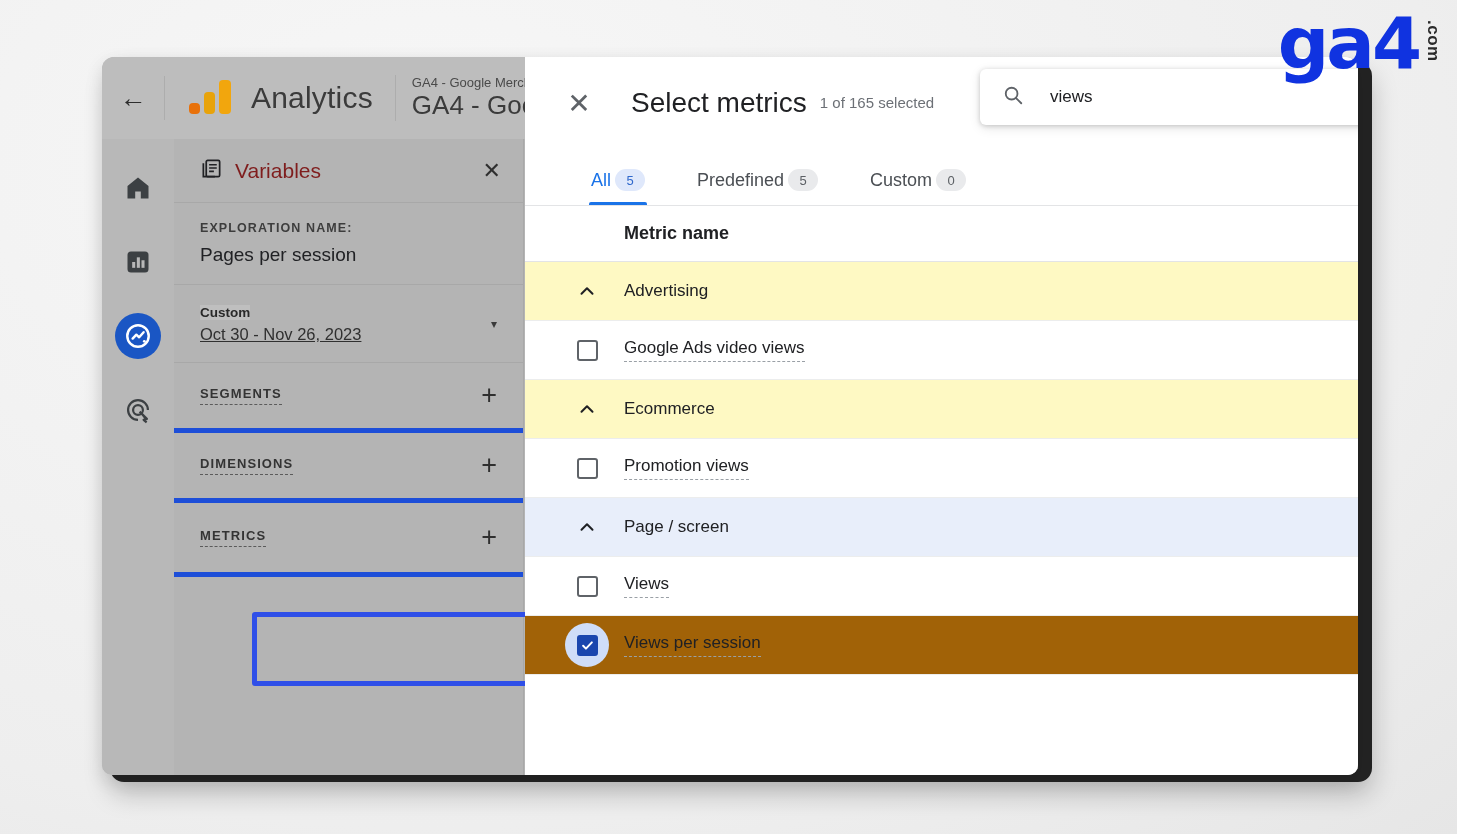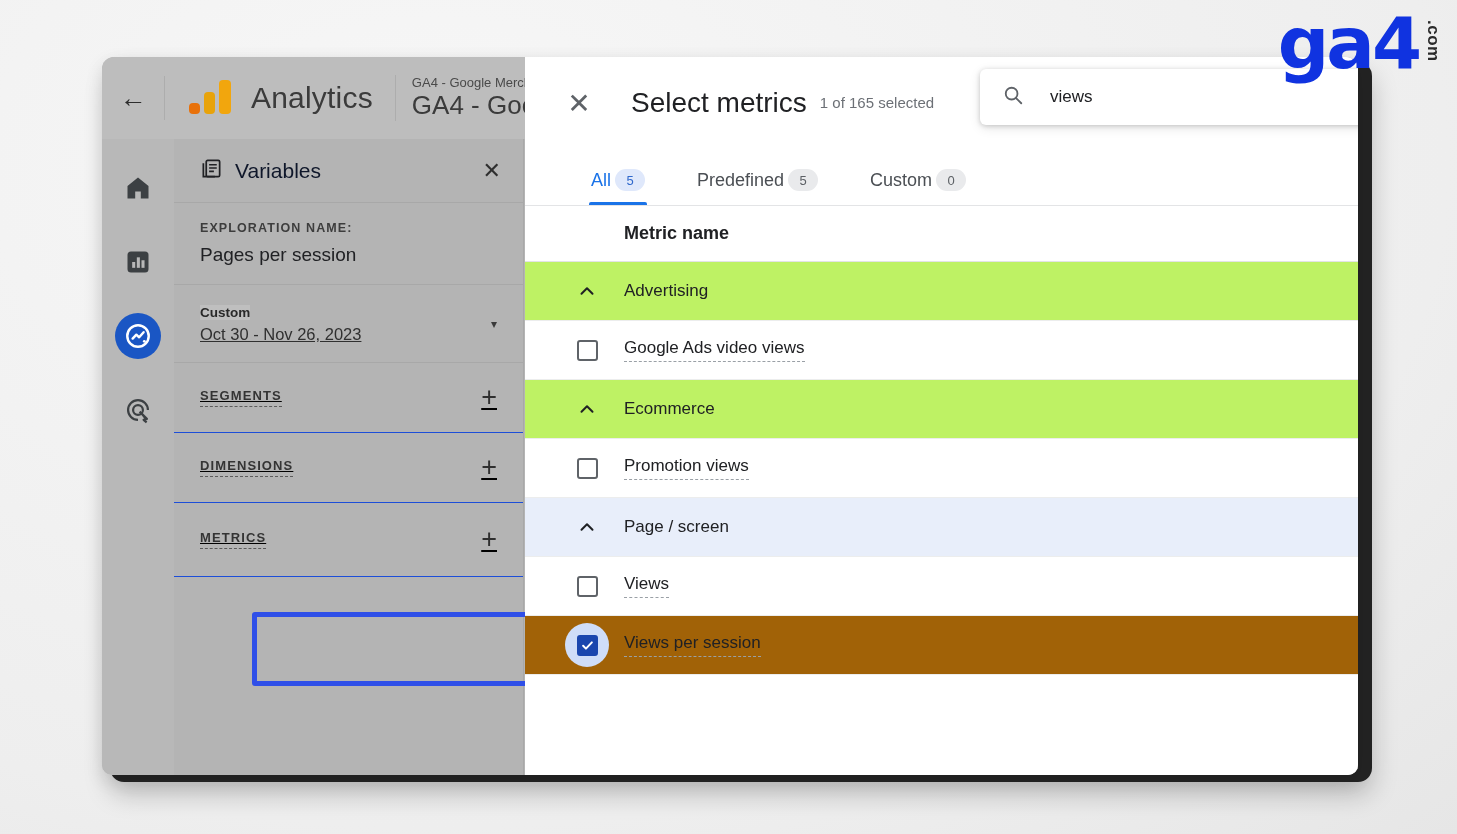--- a/index.html
+++ b/index.html
@@ -76,38 +76,38 @@
 
   #variables-panel {
     position: absolute; left: 72px; top: 82px; bottom: 0; width: 350px;
     background: #b4b4b4;
     border-right: 1px solid #a8a8a8;
   }
   #variables-header {
     height: 64px; display: flex; align-items: center; padding: 0 22px 0 26px;
     border-bottom: 1px solid #a8a8a8;
   }
-  #variables-title { font-size: 21px; color: #0f172a; margin-left: 12px; flex: 1; }
+  #variables-title { font-size: 21px; color: #7f1d1d; margin-left: 12px; flex: 1; }
   #variables-close { font-size: 22px; color: #2f2f2f; }
 
   .var-section { border-bottom: 1px solid #a8a8a8; padding: 18px 26px; }
   #expl-label { font-size: 12.5px; letter-spacing: 1.1px; color: #3d3d3d; font-weight: 700; }
   #expl-value { font-size: 19px; color: #202124; margin-top: 9px; }
 
   #daterange-section {
     border-bottom: 1px solid #a8a8a8; padding: 18px 26px;
     display: flex; align-items: center; justify-content: space-between;
   }
   #daterange-kind { font-size: 13.5px; font-weight: 700; color: #2a2a2a; background: #bfbfbf; display:inline-block; }
   #daterange-value { font-size: 16.5px; color: #303030; margin-top: 4px; text-decoration: underline; }
   #daterange-caret { color: #3a3a3a; font-size: 12px; }
 
   .var-row {
-    border-bottom: 1px solid #1d4ed8; padding: 0 26px;
-    height: 70px; display: flex; align-items: center; justify-content: space-between; text-decoration: underline;
+    border-bottom: 5px solid #1d4ed8; padding: 0 26px;
+    height: 70px; display: flex; align-items: center; justify-content: space-between;
   }
   .var-row-label {
     font-size: 13px; letter-spacing: 1.1px; font-weight: 700; color: #343434;
     border-bottom: 1px dashed #5b5b5b; padding-bottom: 3px;
   }
   .var-plus { font-size: 27px; color: #2f2f2f; font-weight: 300; line-height: 1; }
 
   #metrics-row-wrap {
     position: absolute; left: 78px; top: 473px; width: 338px; height: 74px;
     border: 5px solid #2f4fe8; border-radius: 3px;
@@ -170,21 +170,21 @@
     font-size: 18px; font-weight: 700; color: #202124;
     border-bottom: 1px solid #e3e4e6;
   }
 
   #metrics-list { }
   .list-row {
     height: 59px; display: flex; align-items: center;
     border-bottom: 1px solid #eceded;
     padding-left: 40px;
   }
-  .list-row.group { background: #bef264; }
+  .list-row.group { background: #fef9c3; }
   .list-row.group.highlight { background: #e8eefa; }
   .list-row.item.highlight { background: #a16207; }
 
   .chev {
     width: 44px; display: flex; align-items: center; justify-content: center;
   }
   .group-label { font-size: 17px; color: #202124; margin-left: 15px; }
 
   .cb-wrap {
     width: 44px; height: 44px; display:flex; align-items:center; justify-content:center;

